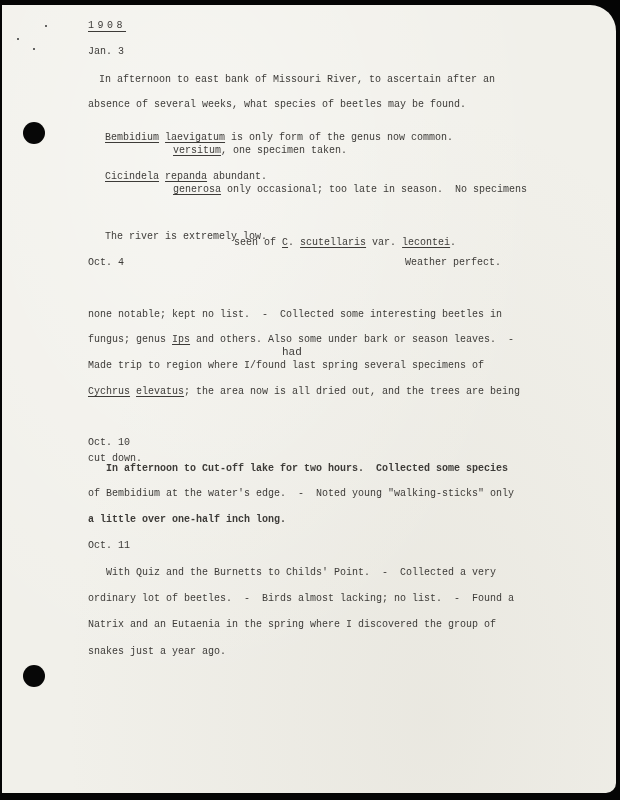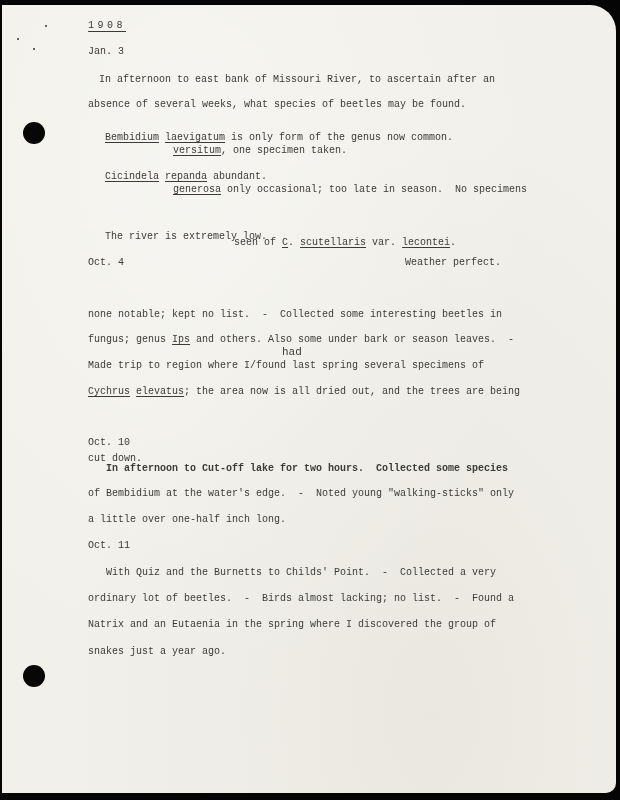--- a/index.html
+++ b/index.html
@@ -59,21 +59,21 @@
   <div class="line" style="left:86px; top:303px;">none notable; kept no list.  -  Collected some interesting beetles in</div>
   <div class="line" style="left:86px; top:328px;"><span>fungus; genus </span><span class="u">Ips</span><span> and others. Also some under bark or season leaves.  -</span></div>
   <div class="line small" style="left:280px; top:341px;">had</div>
   <div class="line" style="left:86px; top:354px;">Made trip to region where I/found last spring several specimens of</div>
   <div class="line" style="left:86px; top:380px;"><span class="u">Cychrus</span> <span class="u">elevatus</span><span>; the area now is all dried out, and the trees are being</span></div>
   <div class="line" style="left:86px; top:405px;margin-top:42px;">cut down.</div>
 
   <div class="line" style="left:86px; top:431px;">Oct. 10</div>
   <div class="line" style="left:104px; top:457px;font-weight:bold;">In afternoon to Cut-off lake for two hours.  Collected some species</div>
   <div class="line" style="left:86px; top:482px;">of Bembidium at the water's edge.  -  Noted young "walking-sticks" only</div>
-  <div class="line" style="left:86px; top:508px;">a little over one-half inch long.</div>
+  <div class="line" style="left:86px; top:508px;font-weight:bold;">a little over one-half inch long.</div>
 
   <div class="line" style="left:86px; top:534px;">Oct. 11</div>
   <div class="line" style="left:104px; top:561px;">With Quiz and the Burnetts to Childs' Point.  -  Collected a very</div>
   <div class="line" style="left:86px; top:587px;">ordinary lot of beetles.  -  Birds almost lacking; no list.  -  Found a</div>
   <div class="line" style="left:86px; top:613px;">Natrix and an Eutaenia in the spring where I discovered the group of</div>
   <div class="line" style="left:86px; top:640px;">snakes just a year ago.</div>
 
 </div>
 
 </body></html>

